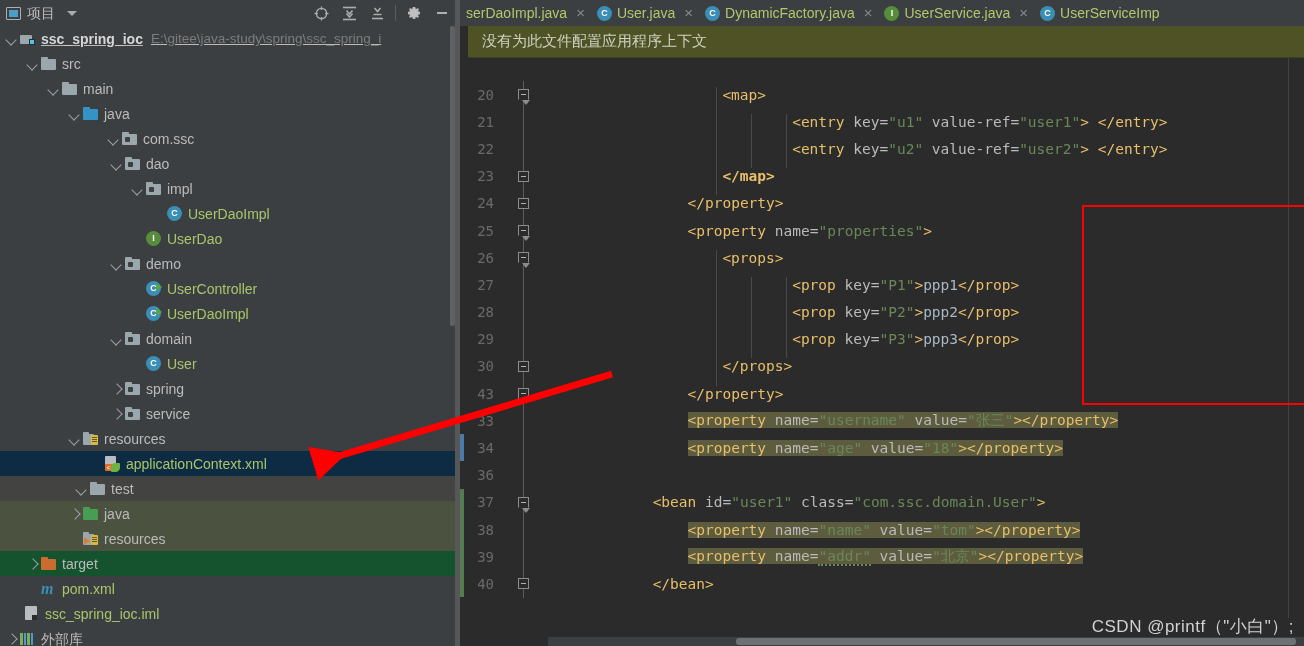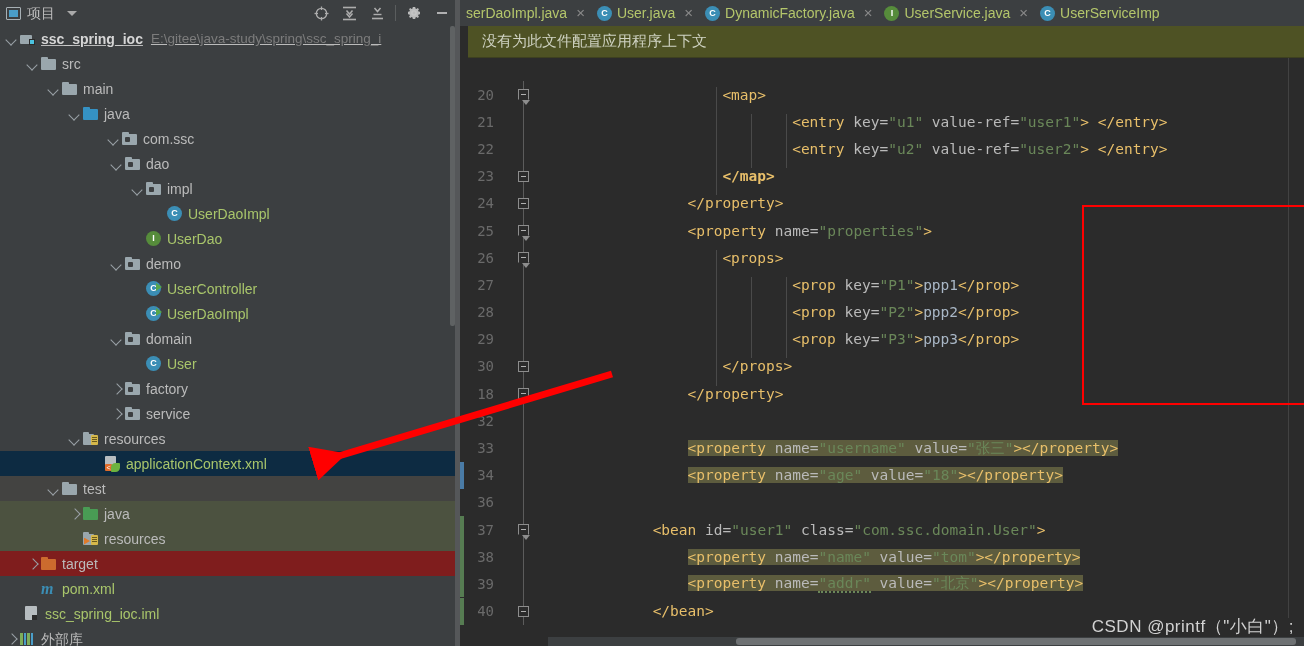--- a/index.html
+++ b/index.html
@@ -59,21 +59,21 @@
     width:7px;height:7px;border-right:1.6px solid #9aa0a6;border-bottom:1.6px solid #9aa0a6;
     transform:rotate(-45deg);
   }
   .ico{ width:16px;height:16px;flex:0 0 auto;margin-right:5px;position:relative;}
   .lbl{ line-height:16px; }
   .lbl.bold{ font-weight:bold; color:#d6d6d6; }
   .path{ color:#7c7c7c; font-size:13.5px; margin-left:8px;}
 
   .row.sel{ background:#0d2b42; }
   .row.tint-green{ background:#4c5240; }
-  .row.tint-brown{ background:#7f1d1d; }
+  .row.tint-brown{ background:#14532d; }
   .row.tint-dark{ background:#434341; }
 
   
   #panel-divider{ position:absolute; left:455px; top:0; width:5px; height:646px; background:#555759; }
   #panel-vscroll{ position:absolute; left:450px; top:26px; width:5px; height:300px; background:#5f6263; border-radius:2px;}
 
   
   #editor-area{
     position:absolute; left:460px; top:0; width:980px; height:646px;
     background:#2b2b2b;
@@ -319,21 +319,21 @@
           </span>
           <span class="lbl" style="color: rgb(169, 198, 107);">User</span>
         </div>
         <div class="row" style="padding-left: 111px;">
           <span class="arrow collapsed"></span>
           <span class="ico" style="position:relative">
             <span style="position:absolute;left:0;top:1px;width:7px;height:3px;background:#9aa7ad;border-radius:1px 1px 0 0"></span>
             <span style="position:absolute;left:0;top:3px;width:15px;height:11px;background:#9aa7ad;border-radius:1px"></span>
             <span style="position:absolute;left:3px;top:6px;width:5px;height:5px;background:#3c3f41;border-radius:1px"></span>
           </span>
-          <span class="lbl" style="color: rgb(187, 187, 187);">factory</span>
+          <span class="lbl" style="color: rgb(187, 187, 187);">spring</span>
         </div>
         <div class="row" style="padding-left: 111px;">
           <span class="arrow collapsed"></span>
           <span class="ico" style="position:relative">
             <span style="position:absolute;left:0;top:1px;width:7px;height:3px;background:#9aa7ad;border-radius:1px 1px 0 0"></span>
             <span style="position:absolute;left:0;top:3px;width:15px;height:11px;background:#9aa7ad;border-radius:1px"></span>
             <span style="position:absolute;left:3px;top:6px;width:5px;height:5px;background:#3c3f41;border-radius:1px"></span>
           </span>
           <span class="lbl" style="color: rgb(187, 187, 187);">service</span>
         </div>
@@ -349,21 +349,21 @@
         </div>
         <div class="row sel" style="padding-left: 90px;">
           <span class="arrow"></span>
           <span class="ico" style="position:relative;width:17px">
             <span style="position:absolute;left:1px;top:0px;width:11px;height:13px;background:#b7bdc0;border-radius:1px"></span>
             <span style="position:absolute;left:1px;top:8px;width:7px;height:7px;background:#e06c2a;border-radius:1px;color:#fff;font-size:7px;text-align:center;line-height:7px">&lt;</span>
             <span style="position:absolute;left:7px;top:7px;width:9px;height:9px;background:#6db33f;border-radius:50% 10% 50% 10%"></span>
           </span>
           <span class="lbl" style="color: rgb(169, 198, 107);">applicationContext.xml</span>
         </div>
-        <div class="row tint-dark" style="padding-left: 48px;">
+        <div class="row tint-dark" style="padding-left: 76px;">
           <span class="arrow expanded"></span>
           <span class="ico" style="position:relative">
             <span style="position:absolute;left:0;top:1px;width:7px;height:3px;background:#9aa7ad;border-radius:1px 1px 0 0"></span>
             <span style="position:absolute;left:0;top:3px;width:15px;height:11px;background:#9aa7ad;border-radius:1px"></span>
           </span>
           <span class="lbl" style="color: rgb(187, 187, 187);">test</span>
         </div>
         <div class="row tint-green" style="padding-left: 69px;">
           <span class="arrow collapsed"></span>
           <span class="ico" style="position:relative">
@@ -456,22 +456,21 @@
           <div class="cline"><span class="lnum">21</span><span class="gutter"><span class="foldline"></span></span><span class="ctext" style="position: relative;"><span class="ind" style="left: 172.4px;"></span><span class="ind" style="left: 207.28px;"></span><span class="ind" style="left: 242.16px;"></span><span style="position: relative; margin-left: 244.16px;"><span class="t-tag">&lt;entry </span><span class="t-attr">key=</span><span class="t-val">"u1"</span><span class="t-attr"> value-ref=</span><span class="t-val">"user1"</span><span class="t-tag">&gt; &lt;/entry&gt;</span></span></span></div>
           <div class="cline"><span class="lnum">22</span><span class="gutter"><span class="foldline"></span></span><span class="ctext" style="position: relative;"><span class="ind" style="left: 172.4px;"></span><span class="ind" style="left: 207.28px;"></span><span class="ind" style="left: 242.16px;"></span><span style="position: relative; margin-left: 244.16px;"><span class="t-tag">&lt;entry </span><span class="t-attr">key=</span><span class="t-val">"u2"</span><span class="t-attr"> value-ref=</span><span class="t-val">"user2"</span><span class="t-tag">&gt; &lt;/entry&gt;</span></span></span></div>
           <div class="cline"><span class="lnum">23</span><span class="gutter"><span class="foldline"></span><span class="fold"></span></span><span class="ctext" style="position: relative; font-weight: bold;"><span class="ind" style="left: 172.4px;"></span><span style="position: relative; margin-left: 174.4px;"><span class="t-tag">&lt;/map&gt;</span></span></span></div>
           <div class="cline"><span class="lnum">24</span><span class="gutter"><span class="foldline"></span><span class="fold"></span></span><span class="ctext" style="position: relative;"><span style="position: relative; margin-left: 139.52px;"><span class="t-tag">&lt;/property&gt;</span></span></span></div>
           <div class="cline"><span class="lnum">25</span><span class="gutter"><span class="foldline"></span><span class="fold start"></span></span><span class="ctext" style="position: relative;"><span style="position: relative; margin-left: 139.52px;"><span class="t-tag">&lt;property </span><span class="t-attr">name=</span><span class="t-val">"properties"</span><span class="t-tag">&gt;</span></span></span></div>
           <div class="cline"><span class="lnum">26</span><span class="gutter"><span class="foldline"></span><span class="fold start"></span></span><span class="ctext" style="position: relative;"><span class="ind" style="left: 172.4px;"></span><span style="position: relative; margin-left: 174.4px; margin-top: 36px;"><span class="t-tag">&lt;props&gt;</span></span></span></div>
           <div class="cline"><span class="lnum">27</span><span class="gutter"><span class="foldline"></span></span><span class="ctext" style="position: relative;"><span class="ind" style="left: 172.4px;"></span><span class="ind" style="left: 207.28px;"></span><span class="ind" style="left: 242.16px;"></span><span style="position: relative; margin-left: 244.16px;"><span class="t-tag">&lt;prop </span><span class="t-attr">key=</span><span class="t-val">"P1"</span><span class="t-tag">&gt;</span><span class="t-txt">ppp1</span><span class="t-tag">&lt;/prop&gt;</span></span></span></div>
           <div class="cline"><span class="lnum">28</span><span class="gutter"><span class="foldline"></span></span><span class="ctext" style="position: relative;"><span class="ind" style="left: 172.4px;"></span><span class="ind" style="left: 207.28px;"></span><span class="ind" style="left: 242.16px;"></span><span style="position: relative; margin-left: 244.16px;"><span class="t-tag">&lt;prop </span><span class="t-attr">key=</span><span class="t-val">"P2"</span><span class="t-tag">&gt;</span><span class="t-txt">ppp2</span><span class="t-tag">&lt;/prop&gt;</span></span></span></div>
           <div class="cline"><span class="lnum">29</span><span class="gutter"><span class="foldline"></span></span><span class="ctext" style="position: relative;"><span class="ind" style="left: 172.4px;"></span><span class="ind" style="left: 207.28px;"></span><span class="ind" style="left: 242.16px;"></span><span style="position: relative; margin-left: 244.16px;"><span class="t-tag">&lt;prop </span><span class="t-attr">key=</span><span class="t-val">"P3"</span><span class="t-tag">&gt;</span><span class="t-txt">ppp3</span><span class="t-tag">&lt;/prop&gt;</span></span></span></div>
           <div class="cline"><span class="lnum">30</span><span class="gutter"><span class="foldline"></span><span class="fold"></span></span><span class="ctext" style="position: relative;"><span class="ind" style="left: 172.4px;"></span><span style="position: relative; margin-left: 174.4px;"><span class="t-tag">&lt;/props&gt;</span></span></span></div>
-          <div class="cline"><span class="lnum">18</span><span class="gutter"><span class="foldline"></span><span class="fold"></span></span><span class="ctext" style="position: relative;"><span style="position: relative; margin-left: 139.52px;"><span class="t-tag">&lt;/property&gt;</span></span></span></div>
-          <div class="cline"><span class="lnum">32</span><span class="gutter"><span class="foldline"></span></span><span class="ctext" style="position: relative;"><span style="position: relative; margin-left: 0px;"></span></span></div>
+          <div class="cline"><span class="lnum">43</span><span class="gutter"><span class="foldline"></span><span class="fold"></span></span><span class="ctext" style="position: relative;"><span style="position: relative; margin-left: 139.52px;"><span class="t-tag">&lt;/property&gt;</span></span></span></div>
           <div class="cline"><span class="lnum">33</span><span class="gutter"><span class="foldline"></span></span><span class="ctext" style="position: relative;"><span class="hl-band" style="position: relative; margin-left: 139.52px;"><span class="t-tag">&lt;property </span><span class="t-attr">name=</span><span class="t-val">"username"</span><span class="t-attr"> value=</span><span class="t-val">"张三"</span><span class="t-tag">&gt;&lt;/property&gt;</span></span></span></div>
           <div class="cline"><span class="mark-blue" style="top: 0px;"></span><span class="lnum">34</span><span class="gutter"><span class="foldline"></span></span><span class="ctext" style="position: relative;"><span class="hl-band" style="position: relative; margin-left: 139.52px;"><span class="t-tag">&lt;property </span><span class="t-attr">name=</span><span class="t-val">"age"</span><span class="t-attr"> value=</span><span class="t-val">"18"</span><span class="t-tag">&gt;&lt;/property&gt;</span></span></span></div>
           <div class="cline"><span class="lnum">36</span><span class="gutter"><span class="foldline"></span></span><span class="ctext" style="position: relative;"><span style="position: relative; margin-left: 0px;"></span></span></div>
           <div class="cline"><span class="mark-green" style="top: 0px;"></span><span class="lnum">37</span><span class="gutter"><span class="foldline"></span><span class="fold start"></span></span><span class="ctext" style="position: relative;"><span style="position: relative; margin-left: 104.64px;"><span class="t-tag">&lt;bean </span><span class="t-attr">id=</span><span class="t-val">"user1"</span><span class="t-attr"> class=</span><span class="t-val">"com.ssc.domain.User"</span><span class="t-tag">&gt;</span></span></span></div>
           <div class="cline"><span class="mark-green" style="top: 0px;"></span><span class="lnum">38</span><span class="gutter"><span class="foldline"></span></span><span class="ctext" style="position: relative;"><span class="hl-band" style="position: relative; margin-left: 139.52px;"><span class="t-tag">&lt;property </span><span class="t-attr">name=</span><span class="t-val">"name"</span><span class="t-attr"> value=</span><span class="t-val">"tom"</span><span class="t-tag">&gt;&lt;/property&gt;</span></span></span></div>
           <div class="cline"><span class="mark-green" style="top: 0px;"></span><span class="lnum">39</span><span class="gutter"><span class="foldline"></span></span><span class="ctext" style="position: relative;"><span class="hl-band" style="position: relative; margin-left: 139.52px;"><span class="t-tag">&lt;property </span><span class="t-attr">name=</span><span class="t-val underline-wavy">"addr"</span><span class="t-attr"> value=</span><span class="t-val">"北京"</span><span class="t-tag">&gt;&lt;/property&gt;</span></span></span></div>
           <div class="cline"><span class="mark-green" style="top: 0px;"></span><span class="lnum">40</span><span class="gutter"><span class="foldline"></span><span class="fold"></span></span><span class="ctext" style="position: relative;"><span style="position: relative; margin-left: 104.64px;"><span class="t-tag">&lt;/bean&gt;</span></span></span></div>
         </div>
     </div>
 

